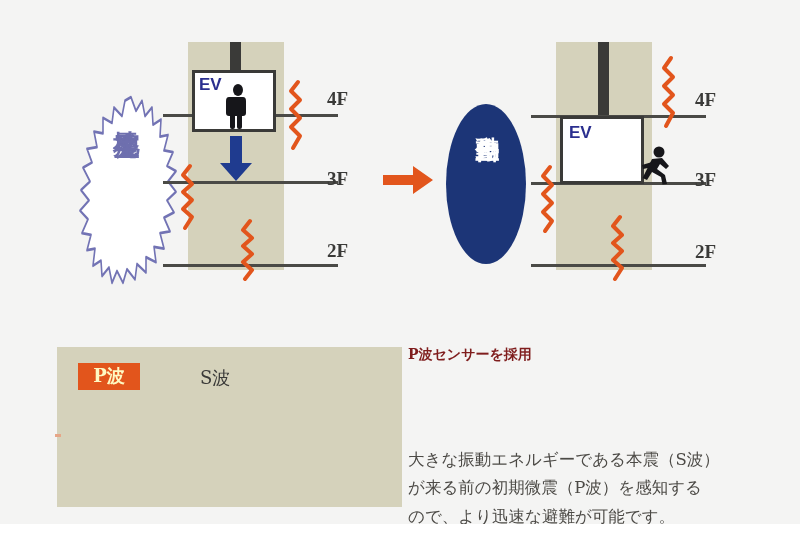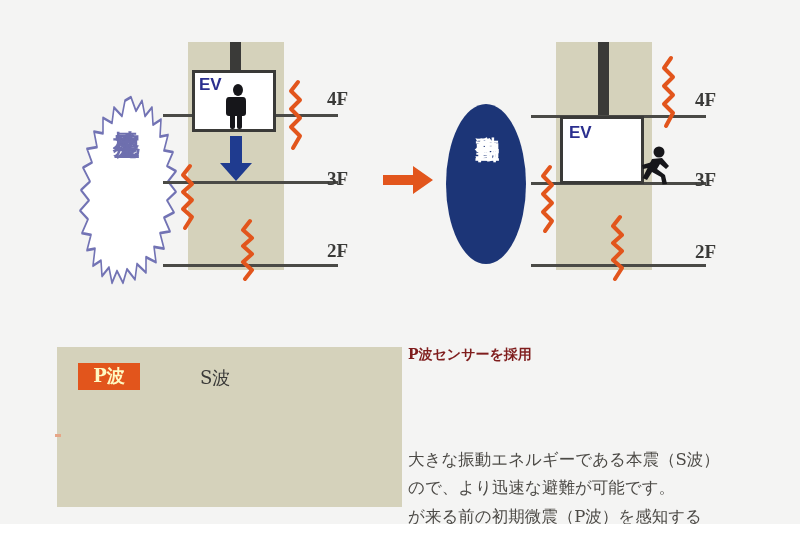--- a/index.html
+++ b/index.html
@@ -256,17 +256,17 @@
   <div class="s-label" style="left:200px;top:366px;">S波</div>
 
   <div class="abs" style="left:55px;top:434px;width:6px;height:3px;background:#e6a687;"></div>
 
   <div class="panel-caption" style="left:55px;top:510px;margin-top:41px;">概念図</div>
 
   <div class="sensor-head" style="left:408px;top:346px;">P波センサーを採用</div>
 
   <div class="sensor-body" style="left:408px;top:403px;margin-top:43px;">
     <div>大きな振動エネルギーである本震（S波）</div>
+    <div>が来る前の初期微震（P波）を感知する</div>
     <div>ので、より迅速な避難が可能です。</div>
-    <div>が来る前の初期微震（P波）を感知する</div>
   </div>
 
 </div>
 
 </body></html>

